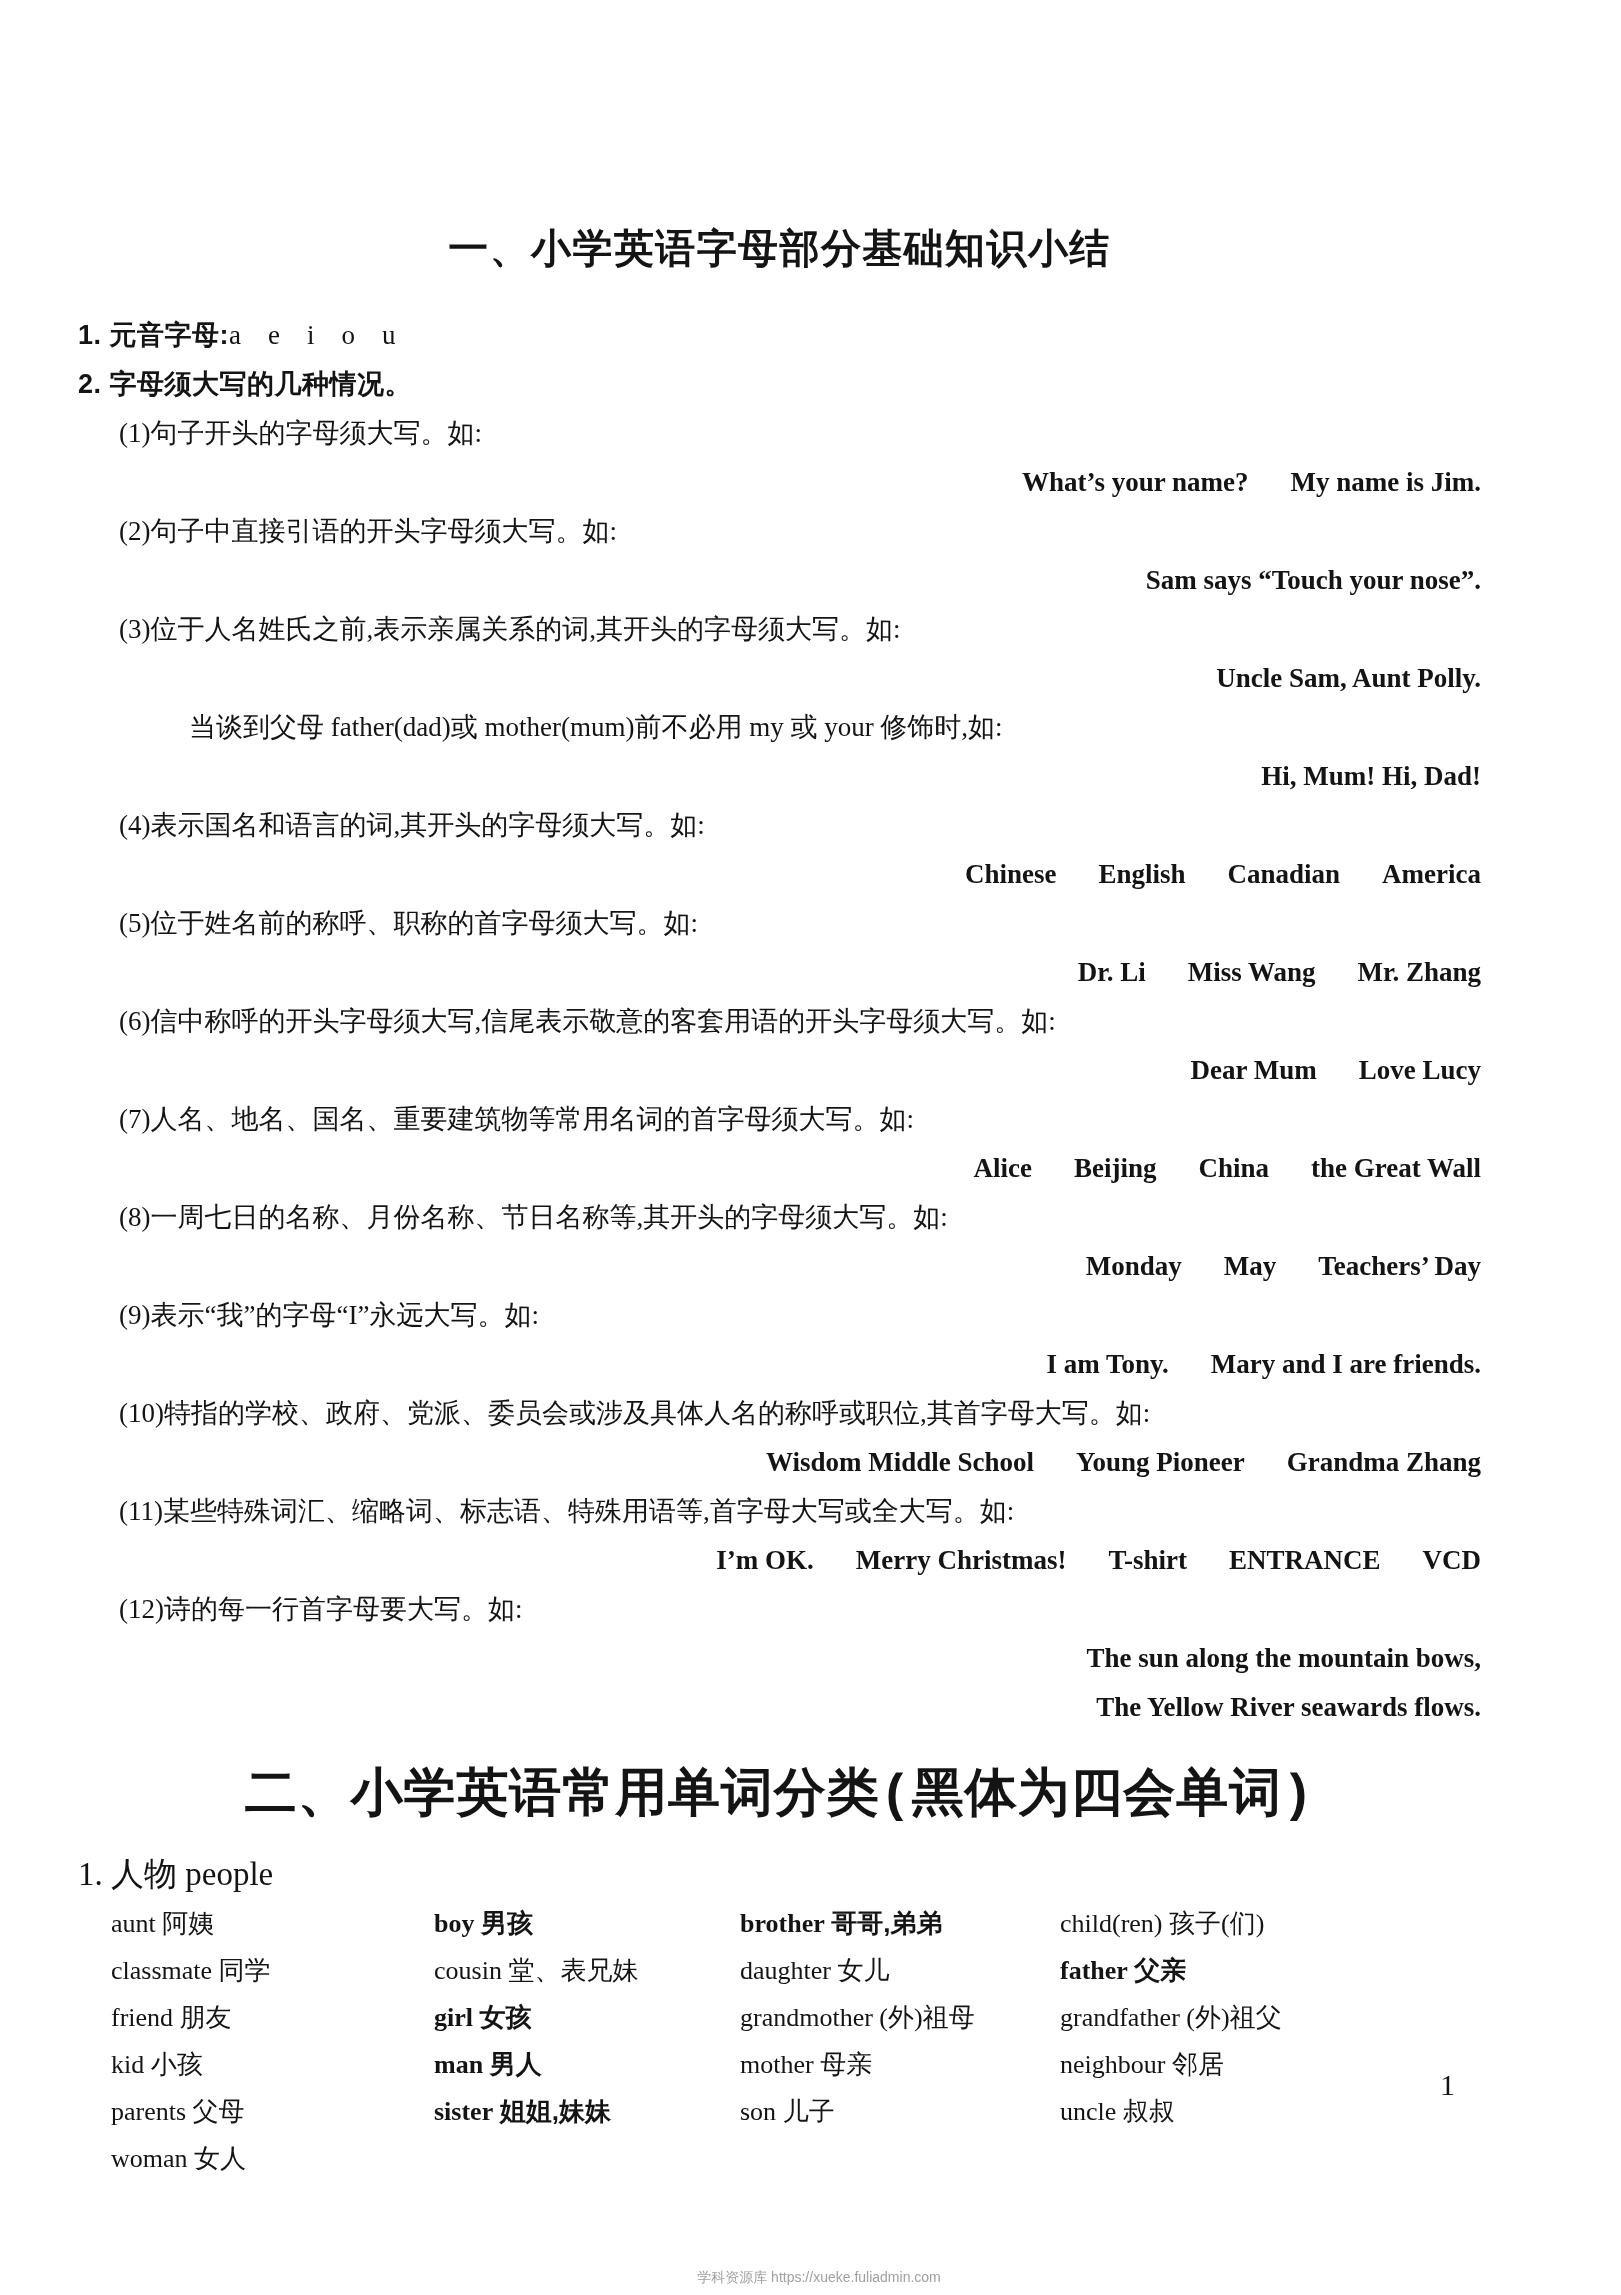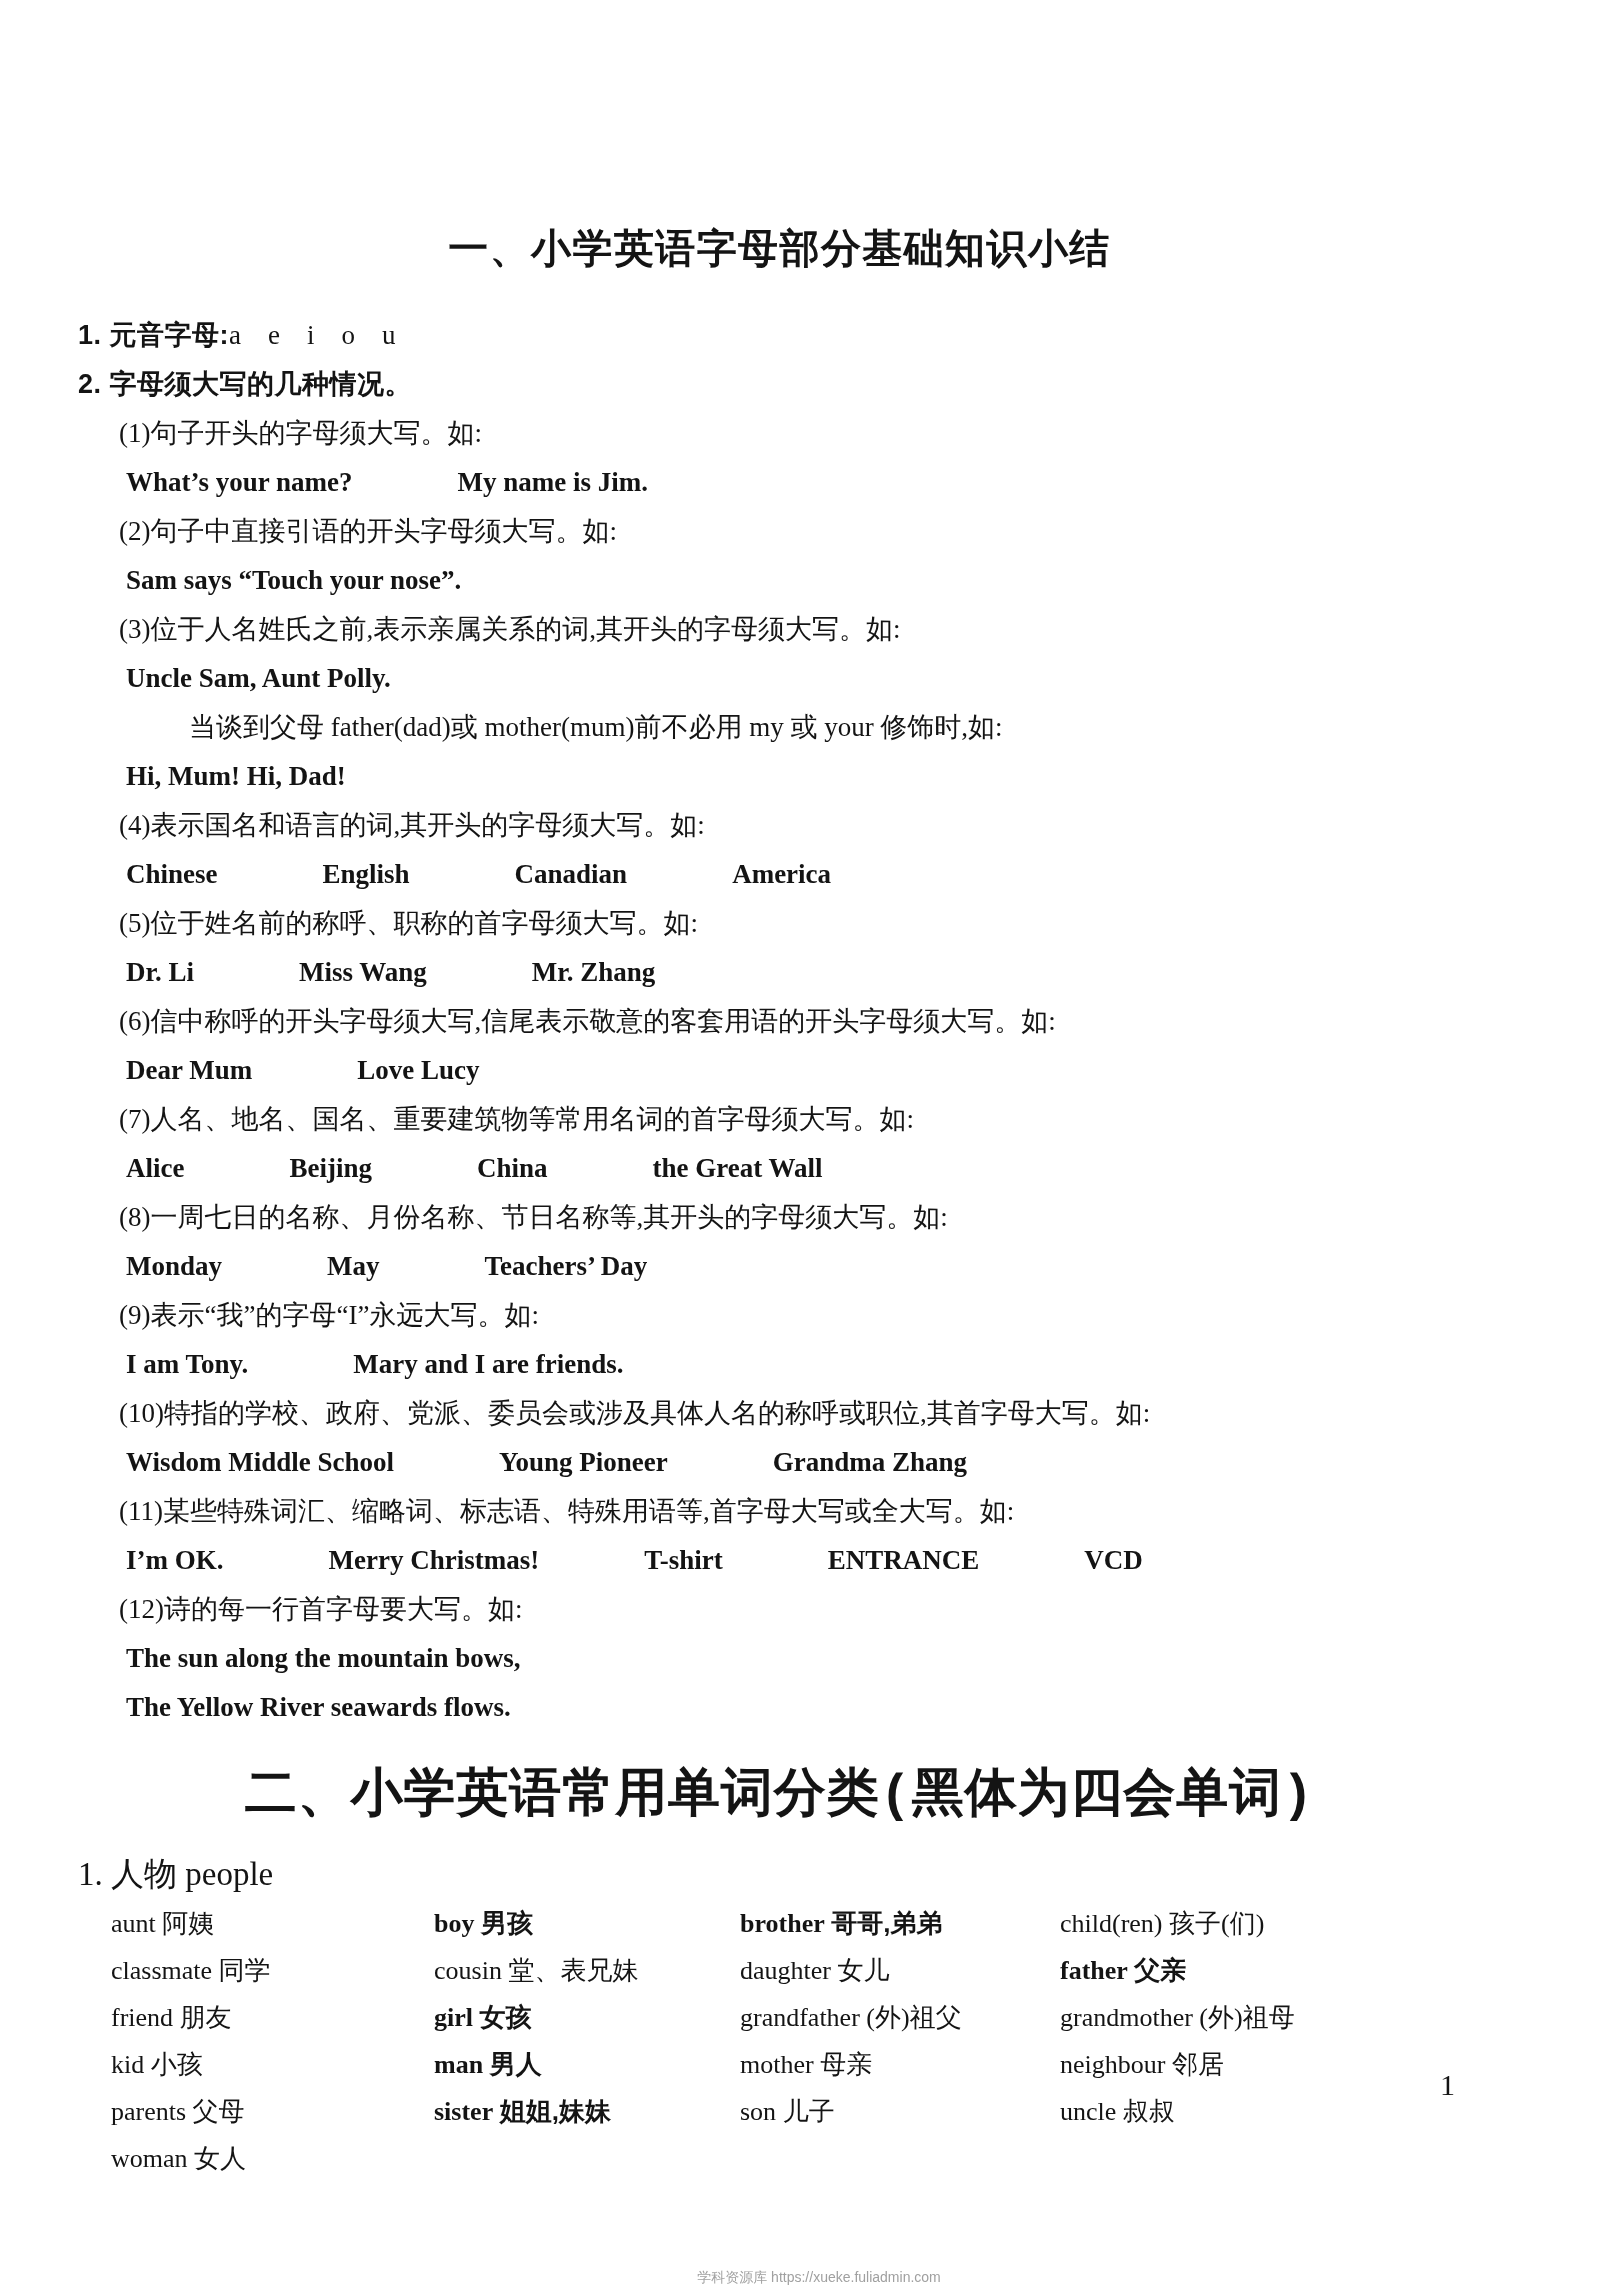--- a/index.html
+++ b/index.html
@@ -52,21 +52,22 @@
   }
   .l-root .tail {
     font-family: "Liberation Serif", "DejaVu Serif", serif;
     font-weight: 400;
   }
   .l-item { margin-left: 41px; }
   .l-ex {
     margin-left: 48px;
     display: flex;
     flex-wrap: wrap;
-    column-gap: 105px;
+    column-gap: 42px;
+    justify-content: flex-end;
   }
   .l-ex .seg { font-weight: 600; }
   .l-sub {
     margin-left: 111px;
     font-weight: 400;
   }
   .vocab-heading {
     font-size: 33px;
     line-height: 52px;
     margin-top: 4.7px;
@@ -153,22 +154,22 @@
       <div class="vocab-cell"><span class="vword">aunt</span> <span class="vgloss">阿姨</span></div>
       <div class="vocab-cell bold"><span class="vword">boy</span> <span class="vgloss">男孩</span></div>
       <div class="vocab-cell bold"><span class="vword">brother</span> <span class="vgloss">哥哥,弟弟</span></div>
       <div class="vocab-cell"><span class="vword">child(ren)</span> <span class="vgloss">孩子(们)</span></div>
       <div class="vocab-cell"><span class="vword">classmate</span> <span class="vgloss">同学</span></div>
       <div class="vocab-cell"><span class="vword">cousin</span> <span class="vgloss">堂、表兄妹</span></div>
       <div class="vocab-cell"><span class="vword">daughter</span> <span class="vgloss">女儿</span></div>
       <div class="vocab-cell bold"><span class="vword">father</span> <span class="vgloss">父亲</span></div>
       <div class="vocab-cell"><span class="vword">friend</span> <span class="vgloss">朋友</span></div>
       <div class="vocab-cell bold"><span class="vword">girl</span> <span class="vgloss">女孩</span></div>
+      <div class="vocab-cell"><span class="vword">grandmother</span> <span class="vgloss">(外)祖母</span></div>
       <div class="vocab-cell"><span class="vword">grandfather</span> <span class="vgloss">(外)祖父</span></div>
-      <div class="vocab-cell"><span class="vword">grandmother</span> <span class="vgloss">(外)祖母</span></div>
       <div class="vocab-cell"><span class="vword">kid</span> <span class="vgloss">小孩</span></div>
       <div class="vocab-cell bold"><span class="vword">man</span> <span class="vgloss">男人</span></div>
       <div class="vocab-cell"><span class="vword">mother</span> <span class="vgloss">母亲</span></div>
       <div class="vocab-cell"><span class="vword">neighbour</span> <span class="vgloss">邻居</span></div>
       <div class="vocab-cell"><span class="vword">parents</span> <span class="vgloss">父母</span></div>
       <div class="vocab-cell bold"><span class="vword">sister</span> <span class="vgloss">姐姐,妹妹</span></div>
       <div class="vocab-cell"><span class="vword">son</span> <span class="vgloss">儿子</span></div>
       <div class="vocab-cell"><span class="vword">uncle</span> <span class="vgloss">叔叔</span></div>
       <div class="vocab-cell"><span class="vword">woman</span> <span class="vgloss">女人</span></div>
     </div>

